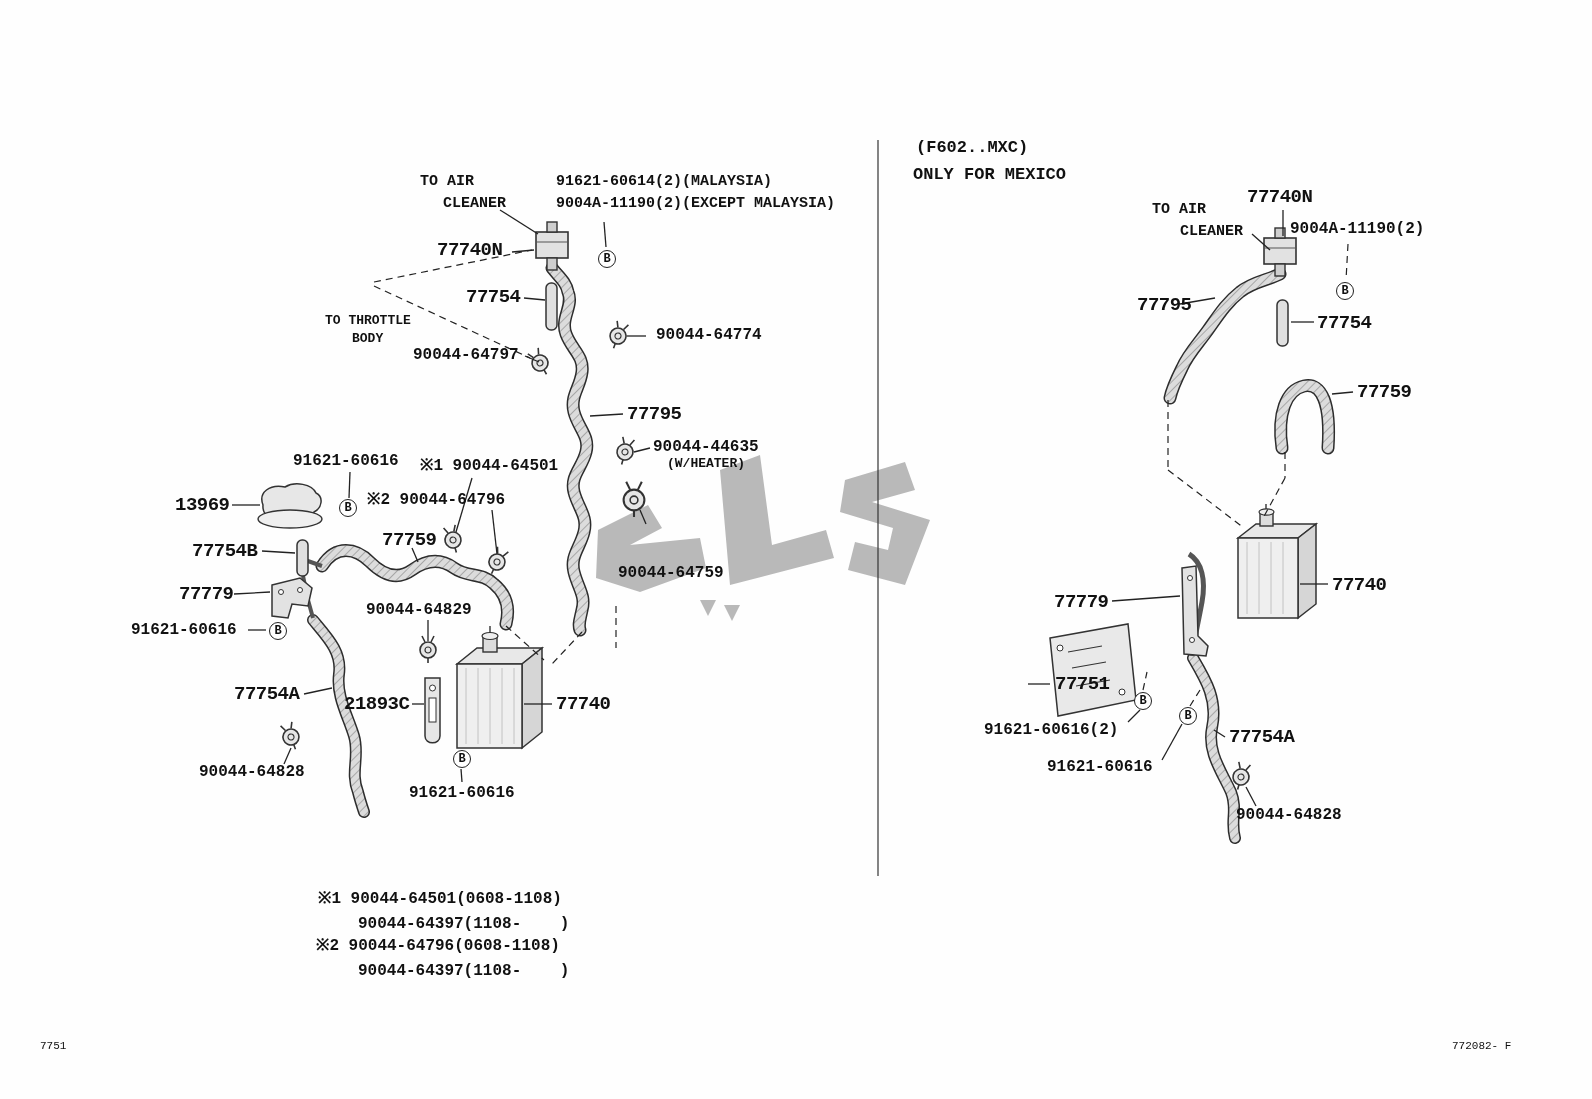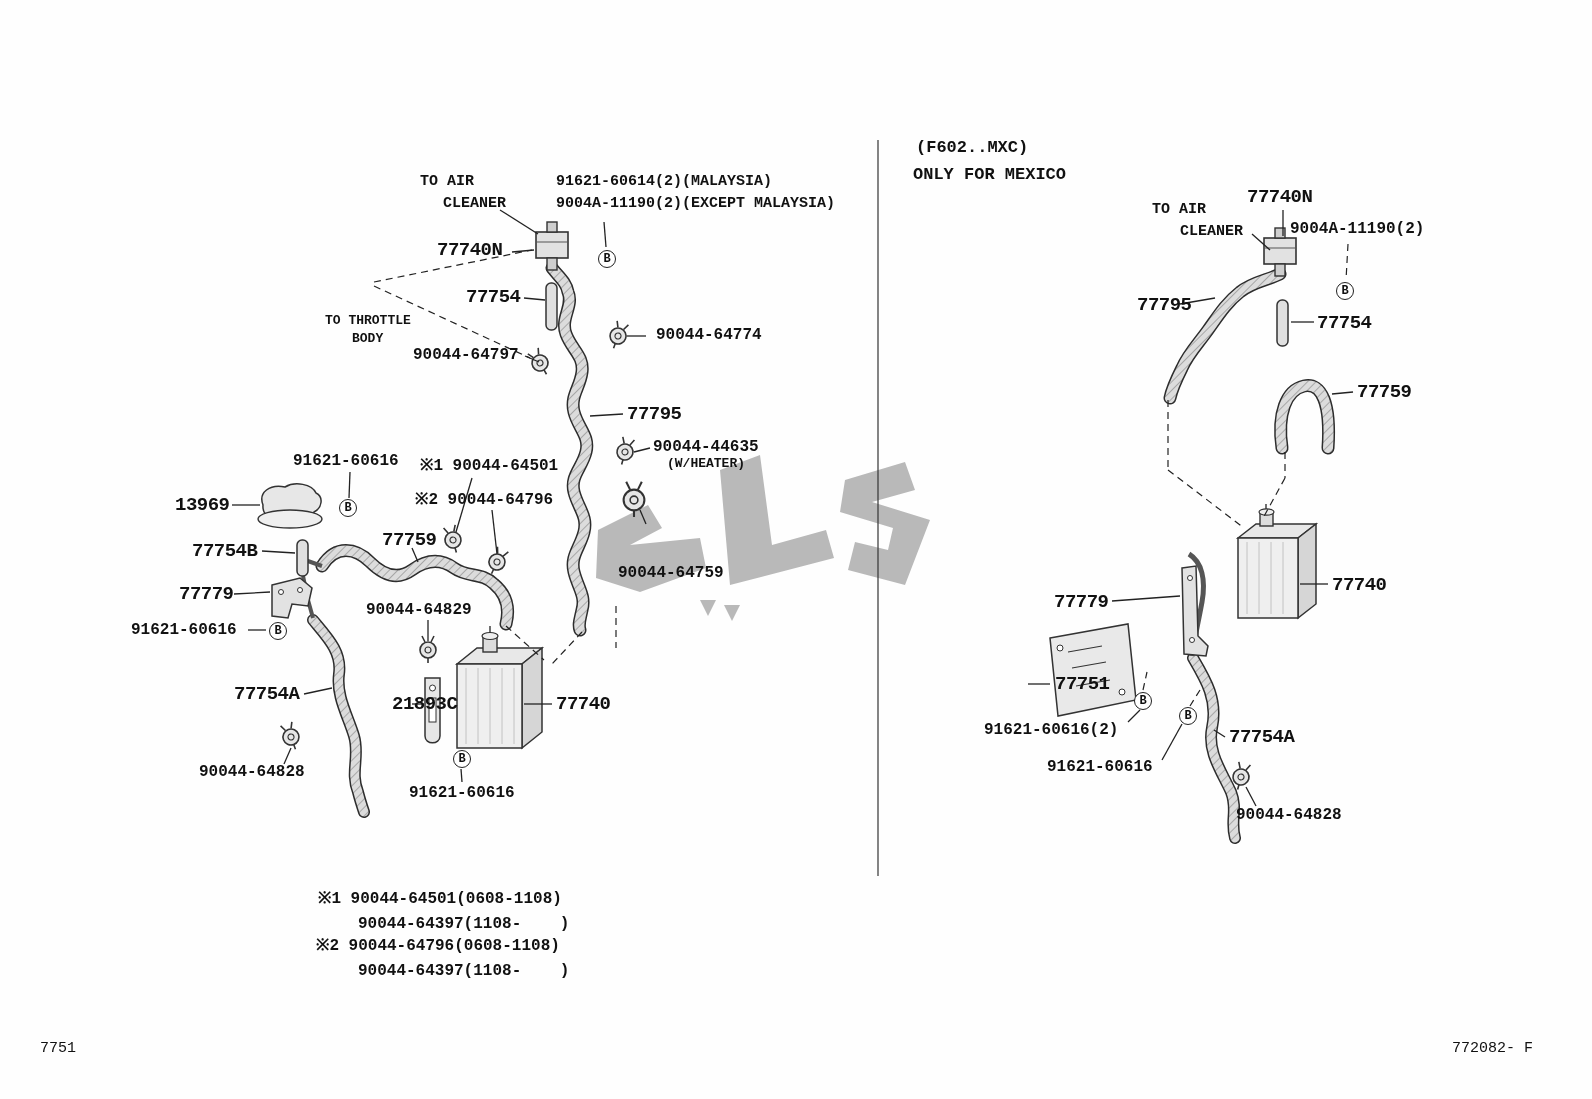--- a/index.html
+++ b/index.html
@@ -7,21 +7,21 @@
          font-family:"Liberation Mono","DejaVu Sans Mono",monospace;color:#111;}
   .lbl{position:absolute;font-weight:700;white-space:pre;line-height:1.1;}
   .s13{font-size:13px;}
   .s15{font-size:15px;}
   .s16{font-size:16px;}
   .s17{font-size:17px;}
   .s19{font-size:19px;letter-spacing:-0.5px;}
   .bsym{position:absolute;width:18px;height:18px;border:1.8px solid #222;border-radius:50%;
         font-size:12px;font-weight:700;display:flex;align-items:center;justify-content:center;
         background:#fff;box-sizing:border-box;}
-  .footer{position:absolute;font-size:15px;font-weight:400;font-family:"Liberation Mono",monospace;}
+  .footer{position:absolute;font-size:11px;font-weight:400;font-family:"Liberation Mono",monospace;}
   svg{position:absolute;left:0;top:0;}
 </style>
 </head>
 <body>
 
 <div id="stage">
 
   <svg width="1592" height="1099" viewBox="0 0 1592 1099">
     <defs>
       <pattern id="hatch" width="6" height="6" patternUnits="userSpaceOnUse" patternTransform="rotate(45)">
@@ -237,30 +237,30 @@
   <div class="lbl s19" style="left:466px;top:287px;">77754</div>
   <div class="lbl s13" style="left:325px;top:314px;">TO THROTTLE</div>
   <div class="lbl s13" style="left:352px;top:332px;">BODY</div>
   <div class="lbl s16" style="left:413px;top:347px;">90044-64797</div>
   <div class="lbl s16" style="left:656px;top:327px;">90044-64774</div>
   <div class="lbl s19" style="left:627px;top:404px;">77795</div>
   <div class="lbl s16" style="left:653px;top:439px;">90044-44635</div>
   <div class="lbl s13" style="left:667px;top:457px;">(W/HEATER)</div>
   <div class="lbl s16" style="left:293px;top:453px;">91621-60616</div>
   <div class="lbl s16" style="left:420px;top:458px;">※1 90044-64501</div>
-  <div class="lbl s16" style="left:367px;top:492px;margin-left:48px;">※2 90044-64796</div>
+  <div class="lbl s16" style="left:367px;top:492px;">※2 90044-64796</div>
   <div class="lbl s19" style="left:175px;top:495px;">13969</div>
   <div class="lbl s16" style="left:618px;top:525px;margin-top:40px;">90044-64759</div>
   <div class="lbl s19" style="left:192px;top:541px;">77754B</div>
   <div class="lbl s19" style="left:382px;top:530px;">77759</div>
   <div class="lbl s19" style="left:179px;top:584px;">77779</div>
   <div class="lbl s16" style="left:366px;top:602px;">90044-64829</div>
   <div class="lbl s16" style="left:131px;top:622px;">91621-60616</div>
   <div class="lbl s19" style="left:234px;top:684px;">77754A</div>
-  <div class="lbl s19" style="left:344px;top:694px;margin-left:48px;">21893C</div>
+  <div class="lbl s19" style="left:344px;top:694px;">21893C</div>
   <div class="lbl s19" style="left:556px;top:694px;">77740</div>
   <div class="lbl s16" style="left:199px;top:764px;">90044-64828</div>
   <div class="lbl s16" style="left:409px;top:785px;">91621-60616</div>
 
   <div class="lbl s17" style="left:916px;top:139px;">(F602..MXC)</div>
   <div class="lbl s17" style="left:913px;top:166px;">ONLY FOR MEXICO</div>
   <div class="lbl s19" style="left:1247px;top:187px;">77740N</div>
   <div class="lbl s15" style="left:1152px;top:202px;">TO AIR</div>
   <div class="lbl s15" style="left:1180px;top:224px;">CLEANER</div>
   <div class="lbl s16" style="left:1290px;top:221px;">9004A-11190(2)</div>

